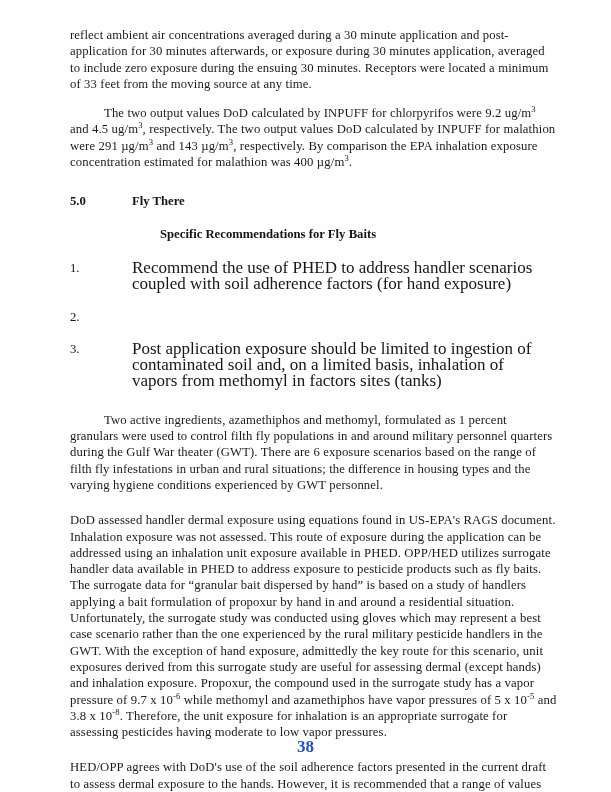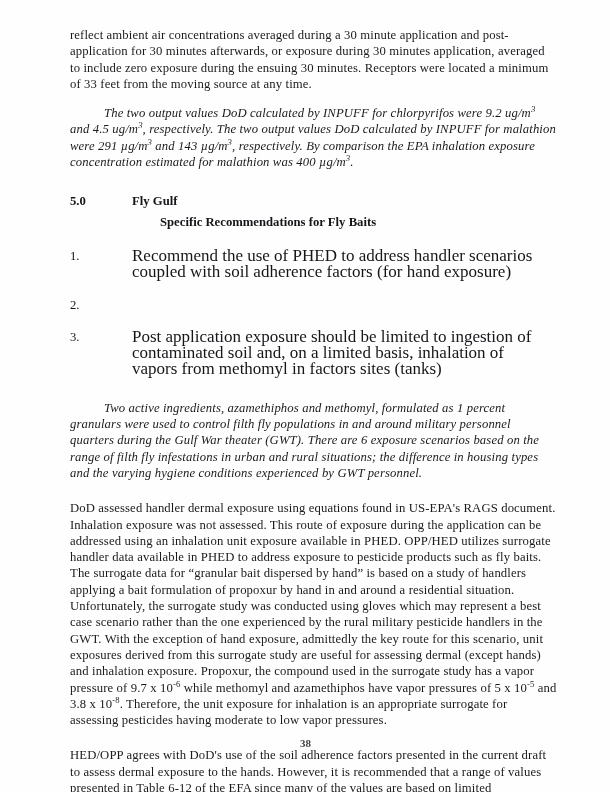--- a/index.html
+++ b/index.html
@@ -39,31 +39,30 @@
     color: #1a1a1e;
     text-align: left;
   }
 
   .para {
     margin-bottom: 13px;
   }
 
   .indent-first {
     text-indent: 34px;
-    font-style: italic;
   }
 
   
   .section-head {
     display: flex;
     font-weight: bold;
     font-size: 12.7px;
     line-height: 16.3px;
     margin-top: 4px;
-    margin-bottom: 4px;
+    margin-bottom: 16px;
   }
   .section-head .num {
     width: 62px;
     flex: 0 0 62px;
   }
   .section-head .title {
     flex: 1;
   }
 
   .sub-head {
@@ -102,40 +101,40 @@
     vertical-align: super;
     line-height: 0;
   }
 
   .page-number {
     position: absolute;
     left: 0;
     right: 0;
     top: 737px;
     text-align: center;
-    font-size: 11px;
+    font-size: 17px;
     font-weight: bold;
-    color: #404040;
+    color: #1d4ed8;
   }
 </style>
 </head>
 <body>
 
 <div class="page">
   <div class="content">
 
     <p class="para">reflect ambient air concentrations averaged  during a 30 minute application and post-application for 30 minutes afterwards, or exposure during 30 minutes application, averaged to include zero exposure during the ensuing 30 minutes.  Receptors were located a minimum of 33 feet from the moving source at any time.</p>
 
     <p class="para indent-first"><span>The two output values DoD calculated by INPUFF for chlorpyrifos were 9.2 ug/m</span><sup>3</sup><span> and 4.5 ug/m</span><sup>3</sup><span>, respectively.  The two output values DoD calculated by INPUFF for malathion were 291 µg/m</span><sup>3</sup><span> and 143 µg/m</span><sup>3</sup><span>, respectively.   By comparison the EPA inhalation exposure concentration estimated for malathion was 400 µg/m</span><sup>3</sup><span>.</span></p>
 
     <div class="gap-sm"></div>
 
     <div class="section-head">
       <span class="num">5.0</span>
-      <span class="title">Fly Gulf</span>
+      <span class="title">Fly There</span>
     </div>
 
     <div class="sub-head">Specific Recommendations for Fly Baits</div>
 
     <div class="list">
       <div class="list-item">
         <span class="marker">1.</span>
         <span class="body">Recommend the use of PHED to address handler scenarios coupled with soil adherence factors (for hand exposure)</span>
       </div>
       <div class="list-item">

